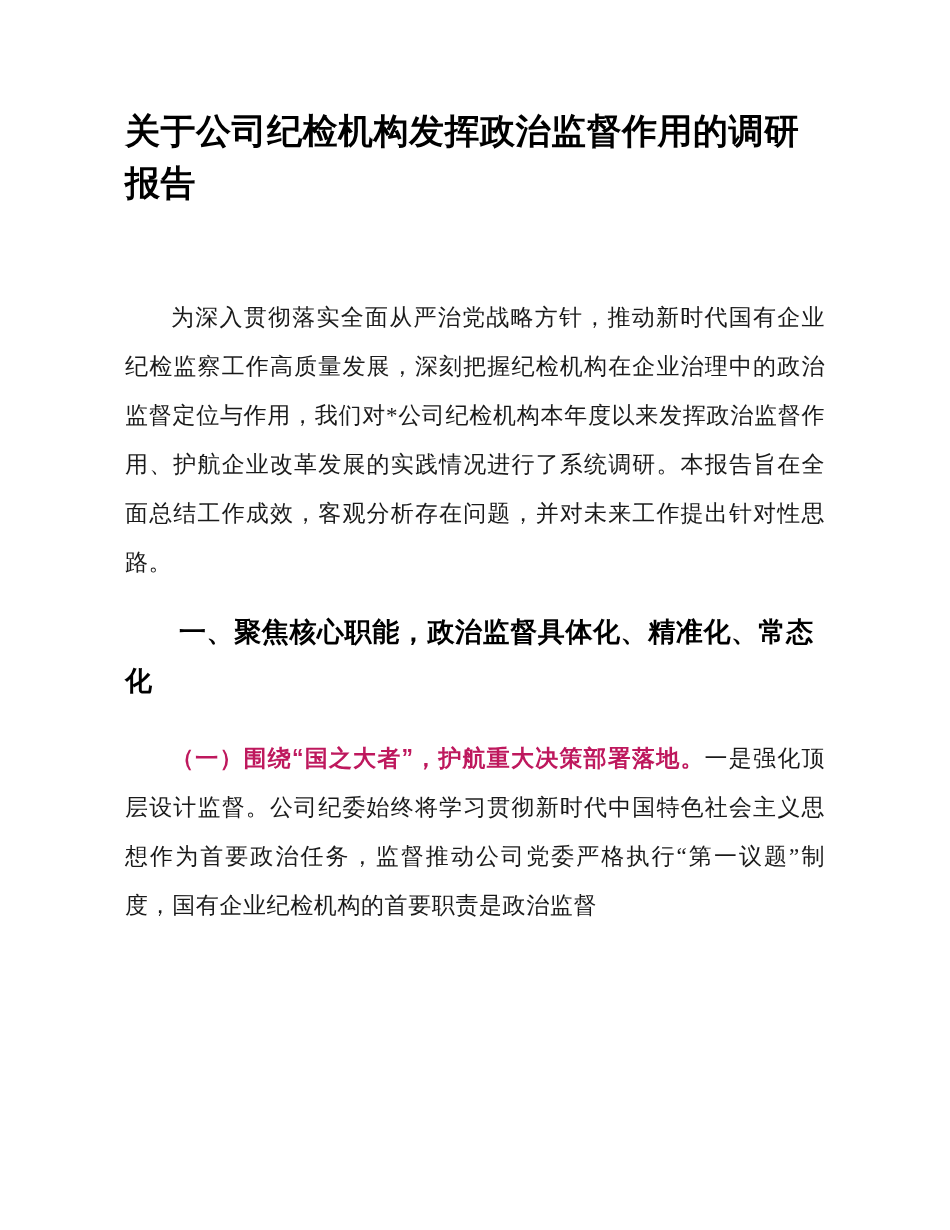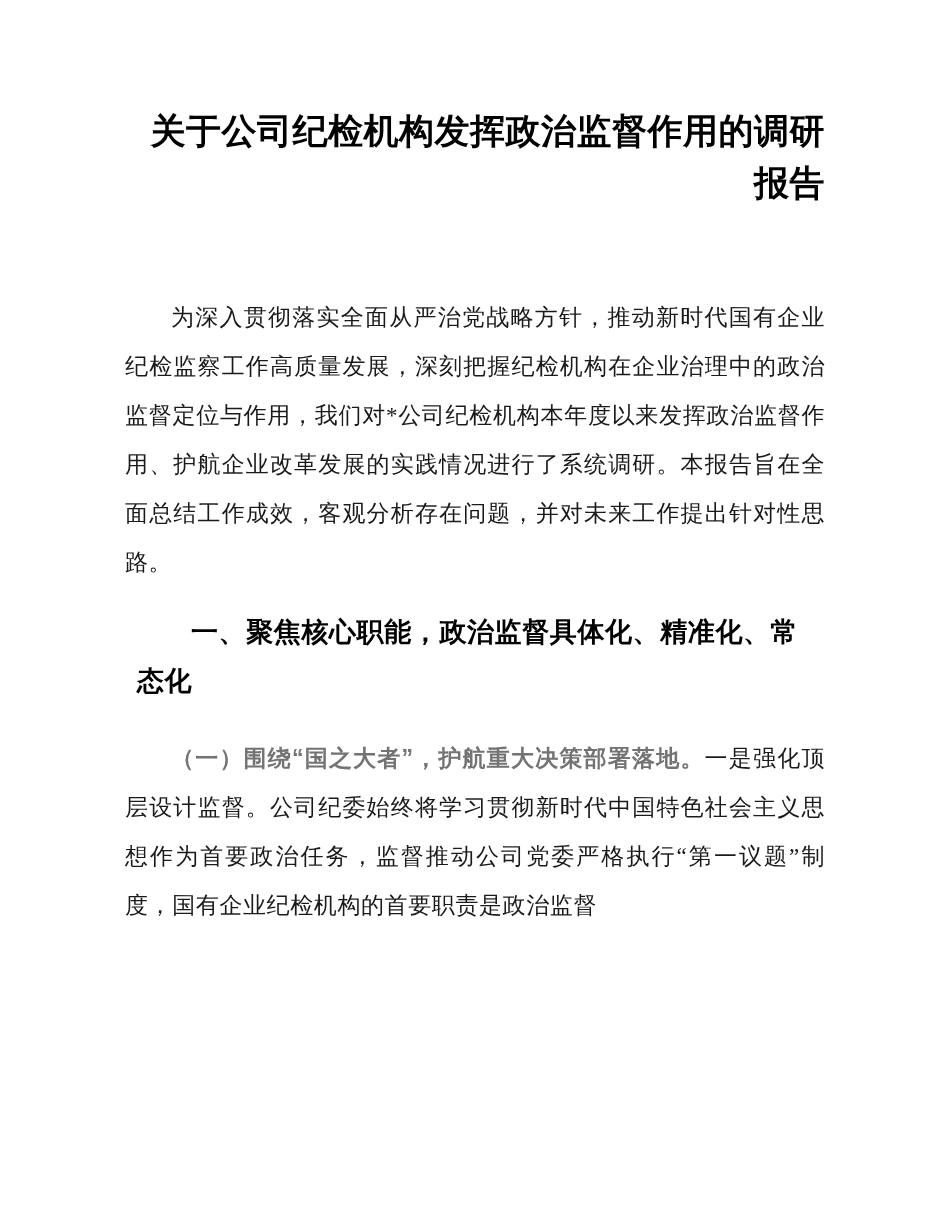--- a/index.html
+++ b/index.html
@@ -26,21 +26,21 @@
     width: 700px;
   }
 
   
   .doc-title {
     font-family: "Liberation Sans", "DejaVu Sans", sans-serif;
     font-weight: 700;
     font-size: 35px;
     line-height: 52px;
     color: #000000;
-    text-align: right;
+    text-align: left;
     letter-spacing: 0.5px;
     margin: 0;
     padding-top: 105px;
     width: 700px;
     box-sizing: border-box;
   }
 
   
   .title-gap {
     height: 84px;
@@ -60,31 +60,31 @@
   }
 
   
   .section-heading {
     font-family: "Liberation Sans", "DejaVu Sans", sans-serif;
     font-weight: 700;
     font-size: 27px;
     line-height: 49px;
     color: #000000;
     text-indent: 2em;
-    margin: 12px;
+    margin: 0;
     letter-spacing: 0.6px;
     margin-top: 21px;
     margin-bottom: 14px;
   }
 
   
   .lead-in {
     font-family: "Liberation Sans", "DejaVu Sans", sans-serif;
     font-weight: 700;
-    color: #737373;
+    color: #be185d;
     margin-top: 20px;
   }
 
   .para-gap-sm {
     height: 14px;
   }
 </style>
 </head>
 <body>
 

